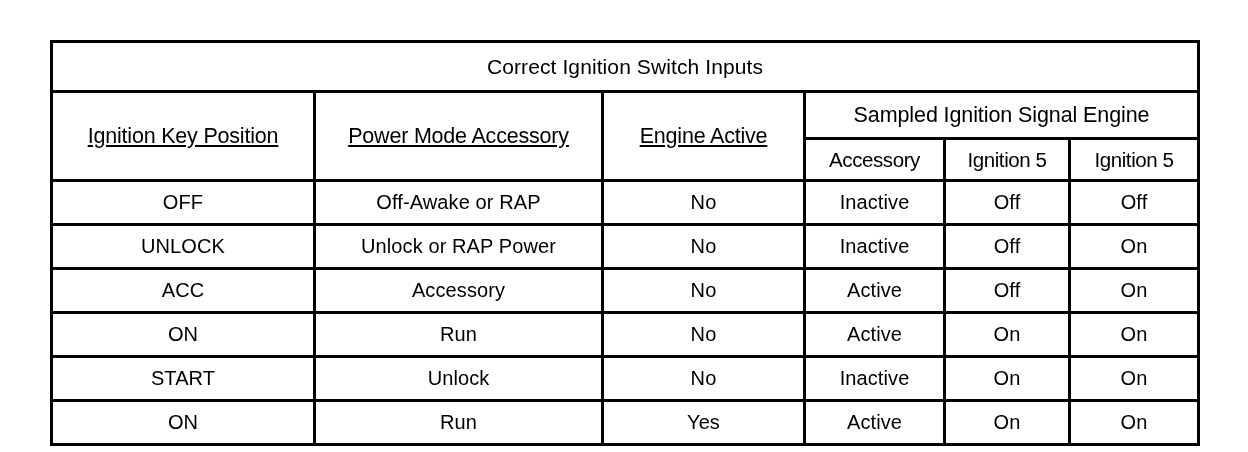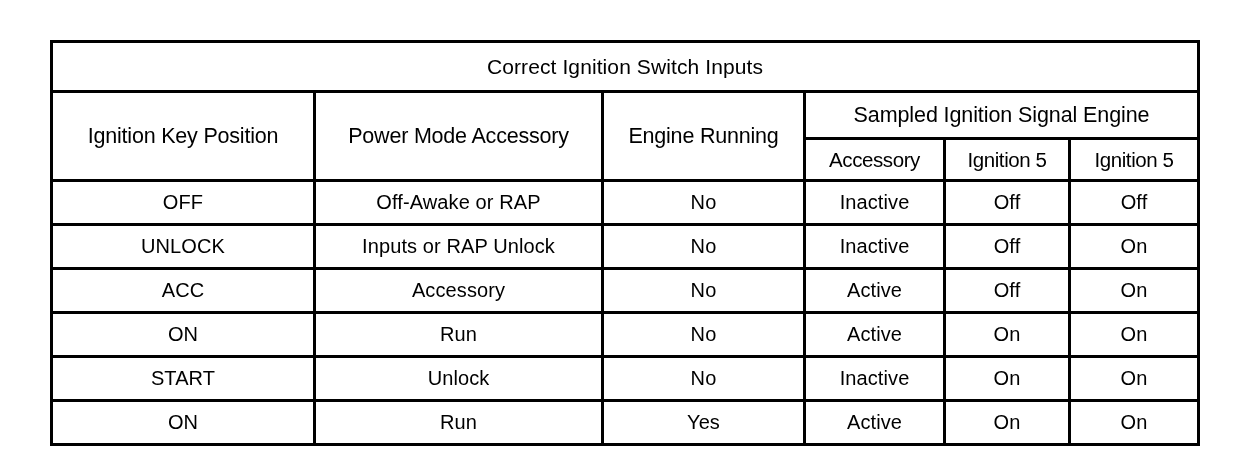--- a/index.html
+++ b/index.html
@@ -53,20 +53,21 @@
     font-weight: bold;
     font-size: 21px;
     letter-spacing: 0.1px;
     height: 47px;
   }
 
   .col-head {
     font-weight: bold;
     font-size: 21.5px;
     letter-spacing: -0.2px;
+    text-decoration: underline;
   }
 
   .group-head {
     font-weight: bold;
     font-size: 21.5px;
     letter-spacing: -0.1px;
     height: 44px;
   }
 
   .sub-head {
@@ -104,40 +105,40 @@
         <col class="c5">
         <col class="c6">
     </colgroup>
     <tbody>
       <tr>
         <td class="title-cell" colspan="6">Correct Ignition Switch Inputs</td>
       </tr>
       <tr>
         <td class="col-head" rowspan="2">Ignition Key Position</td>
         <td class="col-head" rowspan="2">Power Mode Accessory</td>
-        <td class="col-head" rowspan="2">Engine Running</td>
+        <td class="col-head" rowspan="2">Engine Active</td>
         <td class="group-head" colspan="3">Sampled Ignition Signal Engine</td>
       </tr>
       <tr>
         <td class="sub-head">Accessory</td>
         <td class="sub-head">Ignition 5</td>
         <td class="sub-head">Ignition 5</td>
       </tr>
 
       <tr>
         <td class="data-cell">OFF</td>
         <td class="data-cell">Off-Awake or RAP</td>
         <td class="data-cell">No</td>
         <td class="data-cell">Inactive</td>
         <td class="data-cell">Off</td>
         <td class="data-cell">Off</td>
       </tr>
       <tr>
         <td class="data-cell">UNLOCK</td>
-        <td class="data-cell">Inputs or RAP Unlock</td>
+        <td class="data-cell">Unlock or RAP Power</td>
         <td class="data-cell">No</td>
         <td class="data-cell">Inactive</td>
         <td class="data-cell">Off</td>
         <td class="data-cell">On</td>
       </tr>
       <tr>
         <td class="data-cell">ACC</td>
         <td class="data-cell">Accessory</td>
         <td class="data-cell">No</td>
         <td class="data-cell">Active</td>

